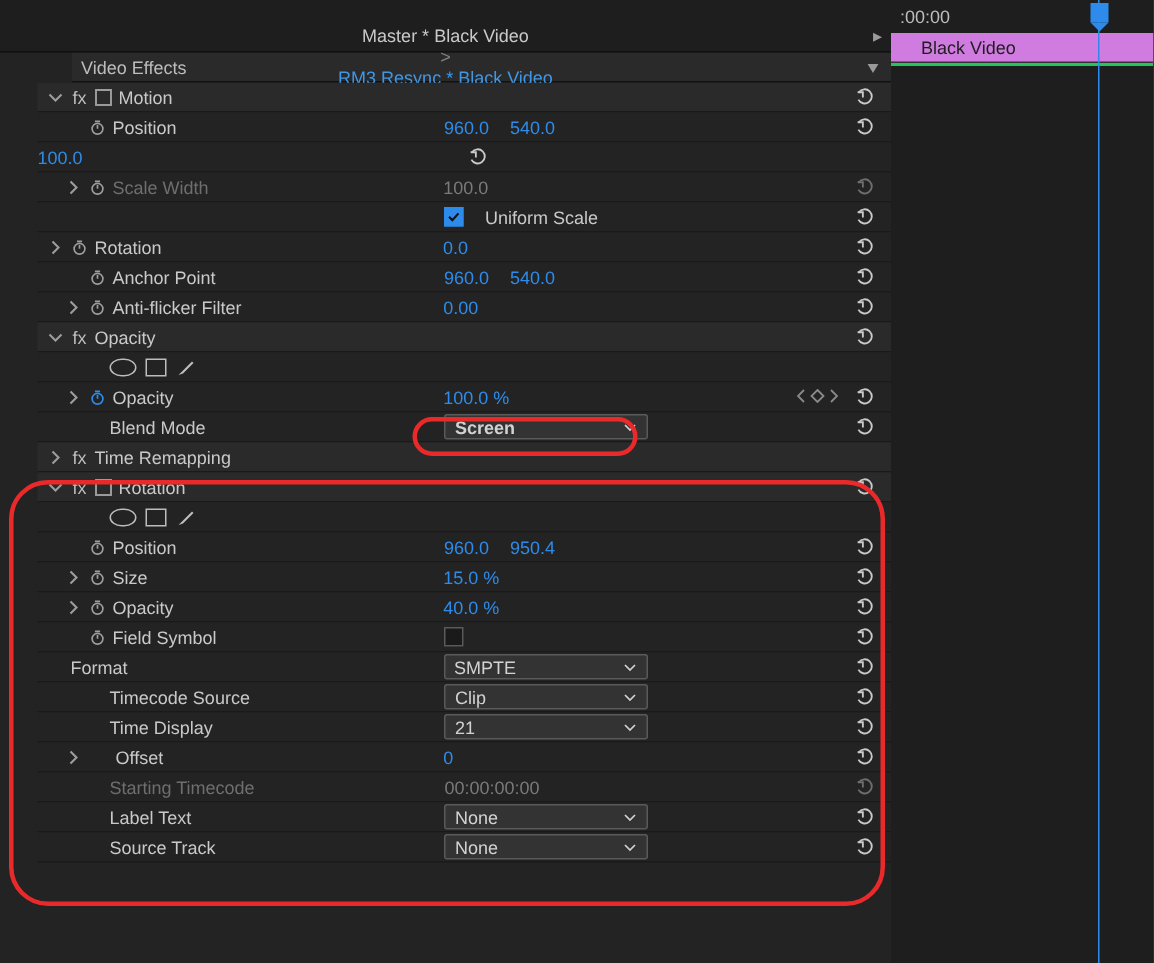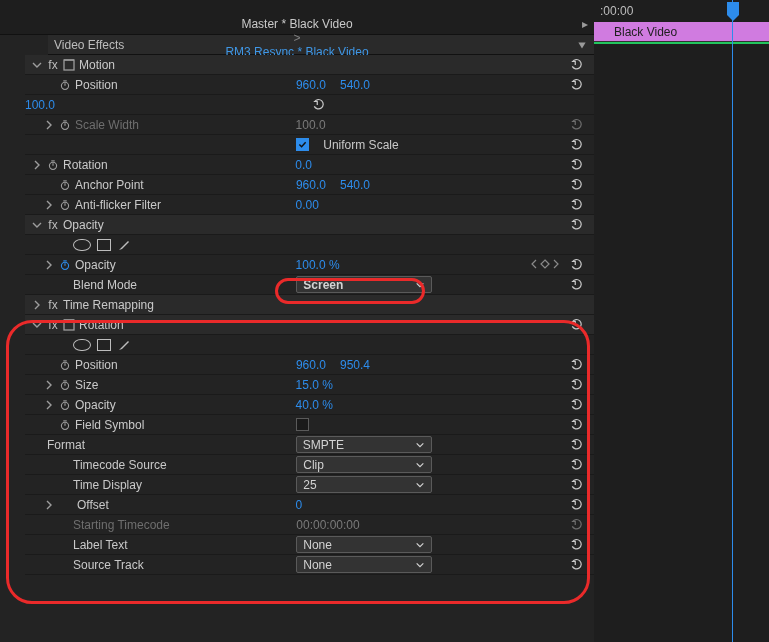--- a/index.html
+++ b/index.html
@@ -620,21 +620,21 @@
             </span>
           </div>
       </div>
 
       <div class="row">
         <div class="cell-name" style="padding-left:48px">
             <span>Time Display</span>
           </div>
         <div class="cell-val">
             <div class="dd sm">
-              <span>25</span>
+              <span>21</span>
               <div class="flex"></div>
               <svg>
                 <use href="#chev-d"></use>
               </svg>
             </div>
           </div>
         <div class="cell-key"></div>
         <div class="cell-reset">
             <span>
               <svg class="ic14">

